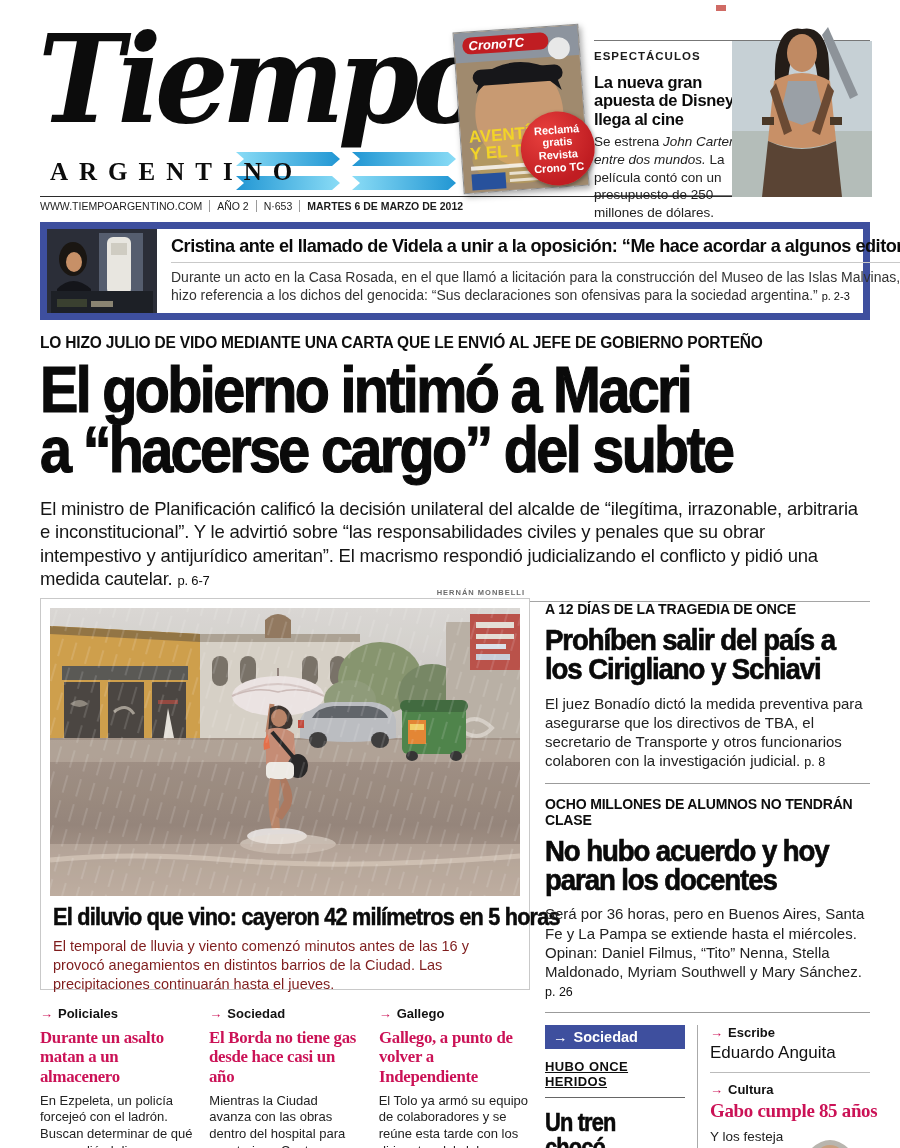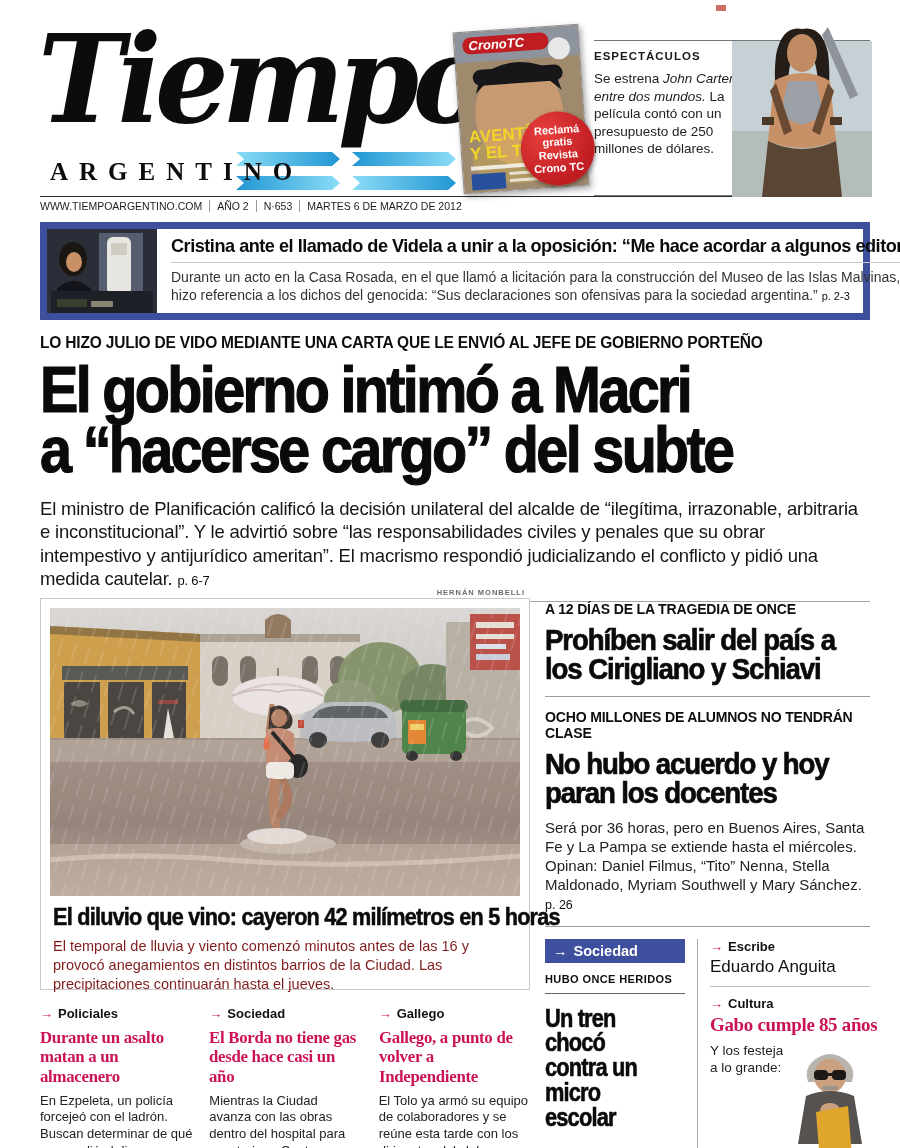--- a/index.html
+++ b/index.html
@@ -39,21 +39,21 @@
         letter-spacing:-0.3px;color:#0b0b0b;}
   #espect .body{width:152px;font-size:13.5px;line-height:1.3;margin-top:5px;color:#222;}
   #espect svg{position:absolute;right:-2px;top:-20px;}
 
   
   #datebar{left:40px;top:200px;width:830px;display:flex;justify-content:space-between;
         font-size:10.5px;color:#1c1c1c;align-items:center;}
   #datebar .grp{display:flex;align-items:flex-start;}
   #datebar .itm{padding:0 7px;border-left:1px solid #9a9a9a;white-space:nowrap;}
   #datebar .itm:first-child{border-left:none;padding-left:0;}
-  #datebar .b{font-weight:normal;}
+  #datebar .b{font-weight:bold;}
   #datebar .blue{color:#2a5caa;font-weight:bold;}
 
   
   #banner{left:40px;top:222px;width:830px;height:98px;background:#3e4f9e;box-sizing:border-box;padding:7px;}
   #banner .inner{background:#fff;width:100%;height:100%;display:flex;box-sizing:border-box;}
   #banner .photo{flex:0 0 110px;height:100%;}
   #banner .txt{padding:6px 16px 0 14px;flex:1;}
   #banner .headline{font-size:18.5px;font-weight:bold;letter-spacing:-0.5px;color:#0b0b0b;
         transform:scaleX(.98);transform-origin:left top;white-space:nowrap;}
   #banner .rule{margin:5px 0 5px 0;background:#c9c9c9;}
@@ -86,21 +86,21 @@
         -webkit-text-stroke:.7px #0a0a0a;}
   #rightcol .story .body{margin-top:10px;font-size:15px;line-height:1.28;color:#222;}
   #rightcol .story .pgref{font-size:12.5px;}
   #rightcol .hr{margin:12px 0;background:#9b9b9b;}
 
   
   #split{display:flex;gap:12px;margin-top:2px;}
   #soc{flex:0 0 140px;}
   #soc .tab{height:24px;background:#3e4f9e;color:#fff;font-weight:bold;font-size:14.5px;
         display:flex;align-items:center;padding-left:8px;gap:6px;}
-  #soc .kicker{font-size:11px;letter-spacing:.4px;margin-top:10px;}
+  #soc .kicker{font-size:13px;letter-spacing:.4px;margin-top:10px;text-decoration:underline;}
   #soc .hr2{height:1px;background:#666;margin-top:8px;}
   #soc .headline{font-size:26px;font-weight:bold;line-height:.96;letter-spacing:-1px;margin-top:12px;
         transform:scaleX(.84);transform-origin:left top;color:#0a0a0a;-webkit-text-stroke:.6px #0a0a0a;}
   #vdiv{width:1px;background:#aaa;}
   #cul{flex:1;min-width:0;position:relative;}
   .seclink{display:flex;align-items:center;gap:5px;font-size:13px;font-weight:bold;color:#111;}
   .seclink .arr{color:#cb1256;font-weight:bold;}
   #cul .author{font-size:17px;margin-top:3px;color:#111;}
   #cul .hr3{height:1px;background:#bbb;margin:9px 0;}
   #cul .gabo-h{font-family:"Liberation Serif", serif;font-weight:bold;font-size:19.5px;color:#cb1256;
@@ -179,20 +179,21 @@
     <polygon points="56,60 84,60 92,96 70,104 48,96" fill="#9aa0a6"></polygon>
     <polygon points="44,62 60,110 52,114 38,70" fill="#6b4a33"></polygon>
     <polygon points="96,62 80,110 88,114 102,70" fill="#6b4a33"></polygon>
     <rect x="30" y="96" width="12" height="8" fill="#4a3827"></rect>
     <rect x="98" y="96" width="12" height="8" fill="#4a3827"></rect>
   </svg>
   <div class="hd-row">
     <span class="sec">ESPECTÁCULOS</span>
     <span class="arr">↗</span>
   </div>
+  <div class="headline">La nueva gran apuesta de Disney llega al cine</div>
   <div class="body"><span>Se estrena </span><span class="it">John Carter: entre dos mundos.</span><span> La película contó con un presupuesto de 250 millones de dólares.</span></div>
 </div>
 
 <div class="abs" id="datebar">
   <div class="grp">
     <span class="itm">WWW.TIEMPOARGENTINO.COM</span>
     <span class="itm">AÑO 2</span>
     <span class="itm">N·653</span>
     <span class="itm b">MARTES 6 DE MARZO DE 2012</span>
   </div>
@@ -323,20 +324,21 @@
     <div class="cap-h">El diluvio que vino: cayeron 42 milímetros en 5 horas</div>
     <div class="cap-b">El temporal de lluvia y viento comenzó minutos antes de las 16 y provocó anegamientos en distintos barrios de la Ciudad. Las precipitaciones continuarán hasta el jueves.</div>
   </div>
 </div>
 
 <div class="abs" id="rightcol">
 
   <div class="story">
     <div class="kicker cond">A 12 DÍAS DE LA TRAGEDIA DE ONCE</div>
     <div class="headline">Prohíben salir del país a los Cirigliano y Schiavi</div>
+    <div class="body"><span>El juez Bonadío dictó la medida preventiva para asegurarse que los directivos de TBA, el secretario de Transporte y otros funcionarios colaboren con la investigación judicial.</span> <span class="pgref">p. 8</span></div>
   </div>
   <div class="rule hr"></div>
 
   <div class="story">
     <div class="kicker cond">OCHO MILLONES DE ALUMNOS NO TENDRÁN CLASE</div>
     <div class="headline">No hubo acuerdo y hoy paran los docentes</div>
     <div class="body"><span>Será por 36 horas, pero en Buenos Aires, Santa Fe y La Pampa se extiende hasta el miércoles. Opinan:  Daniel Filmus, “Tito” Nenna, Stella Maldonado, Myriam Southwell y Mary Sánchez.</span> <span class="pgref">p. 26</span></div>
   </div>
   <div class="rule hr"></div>
 

